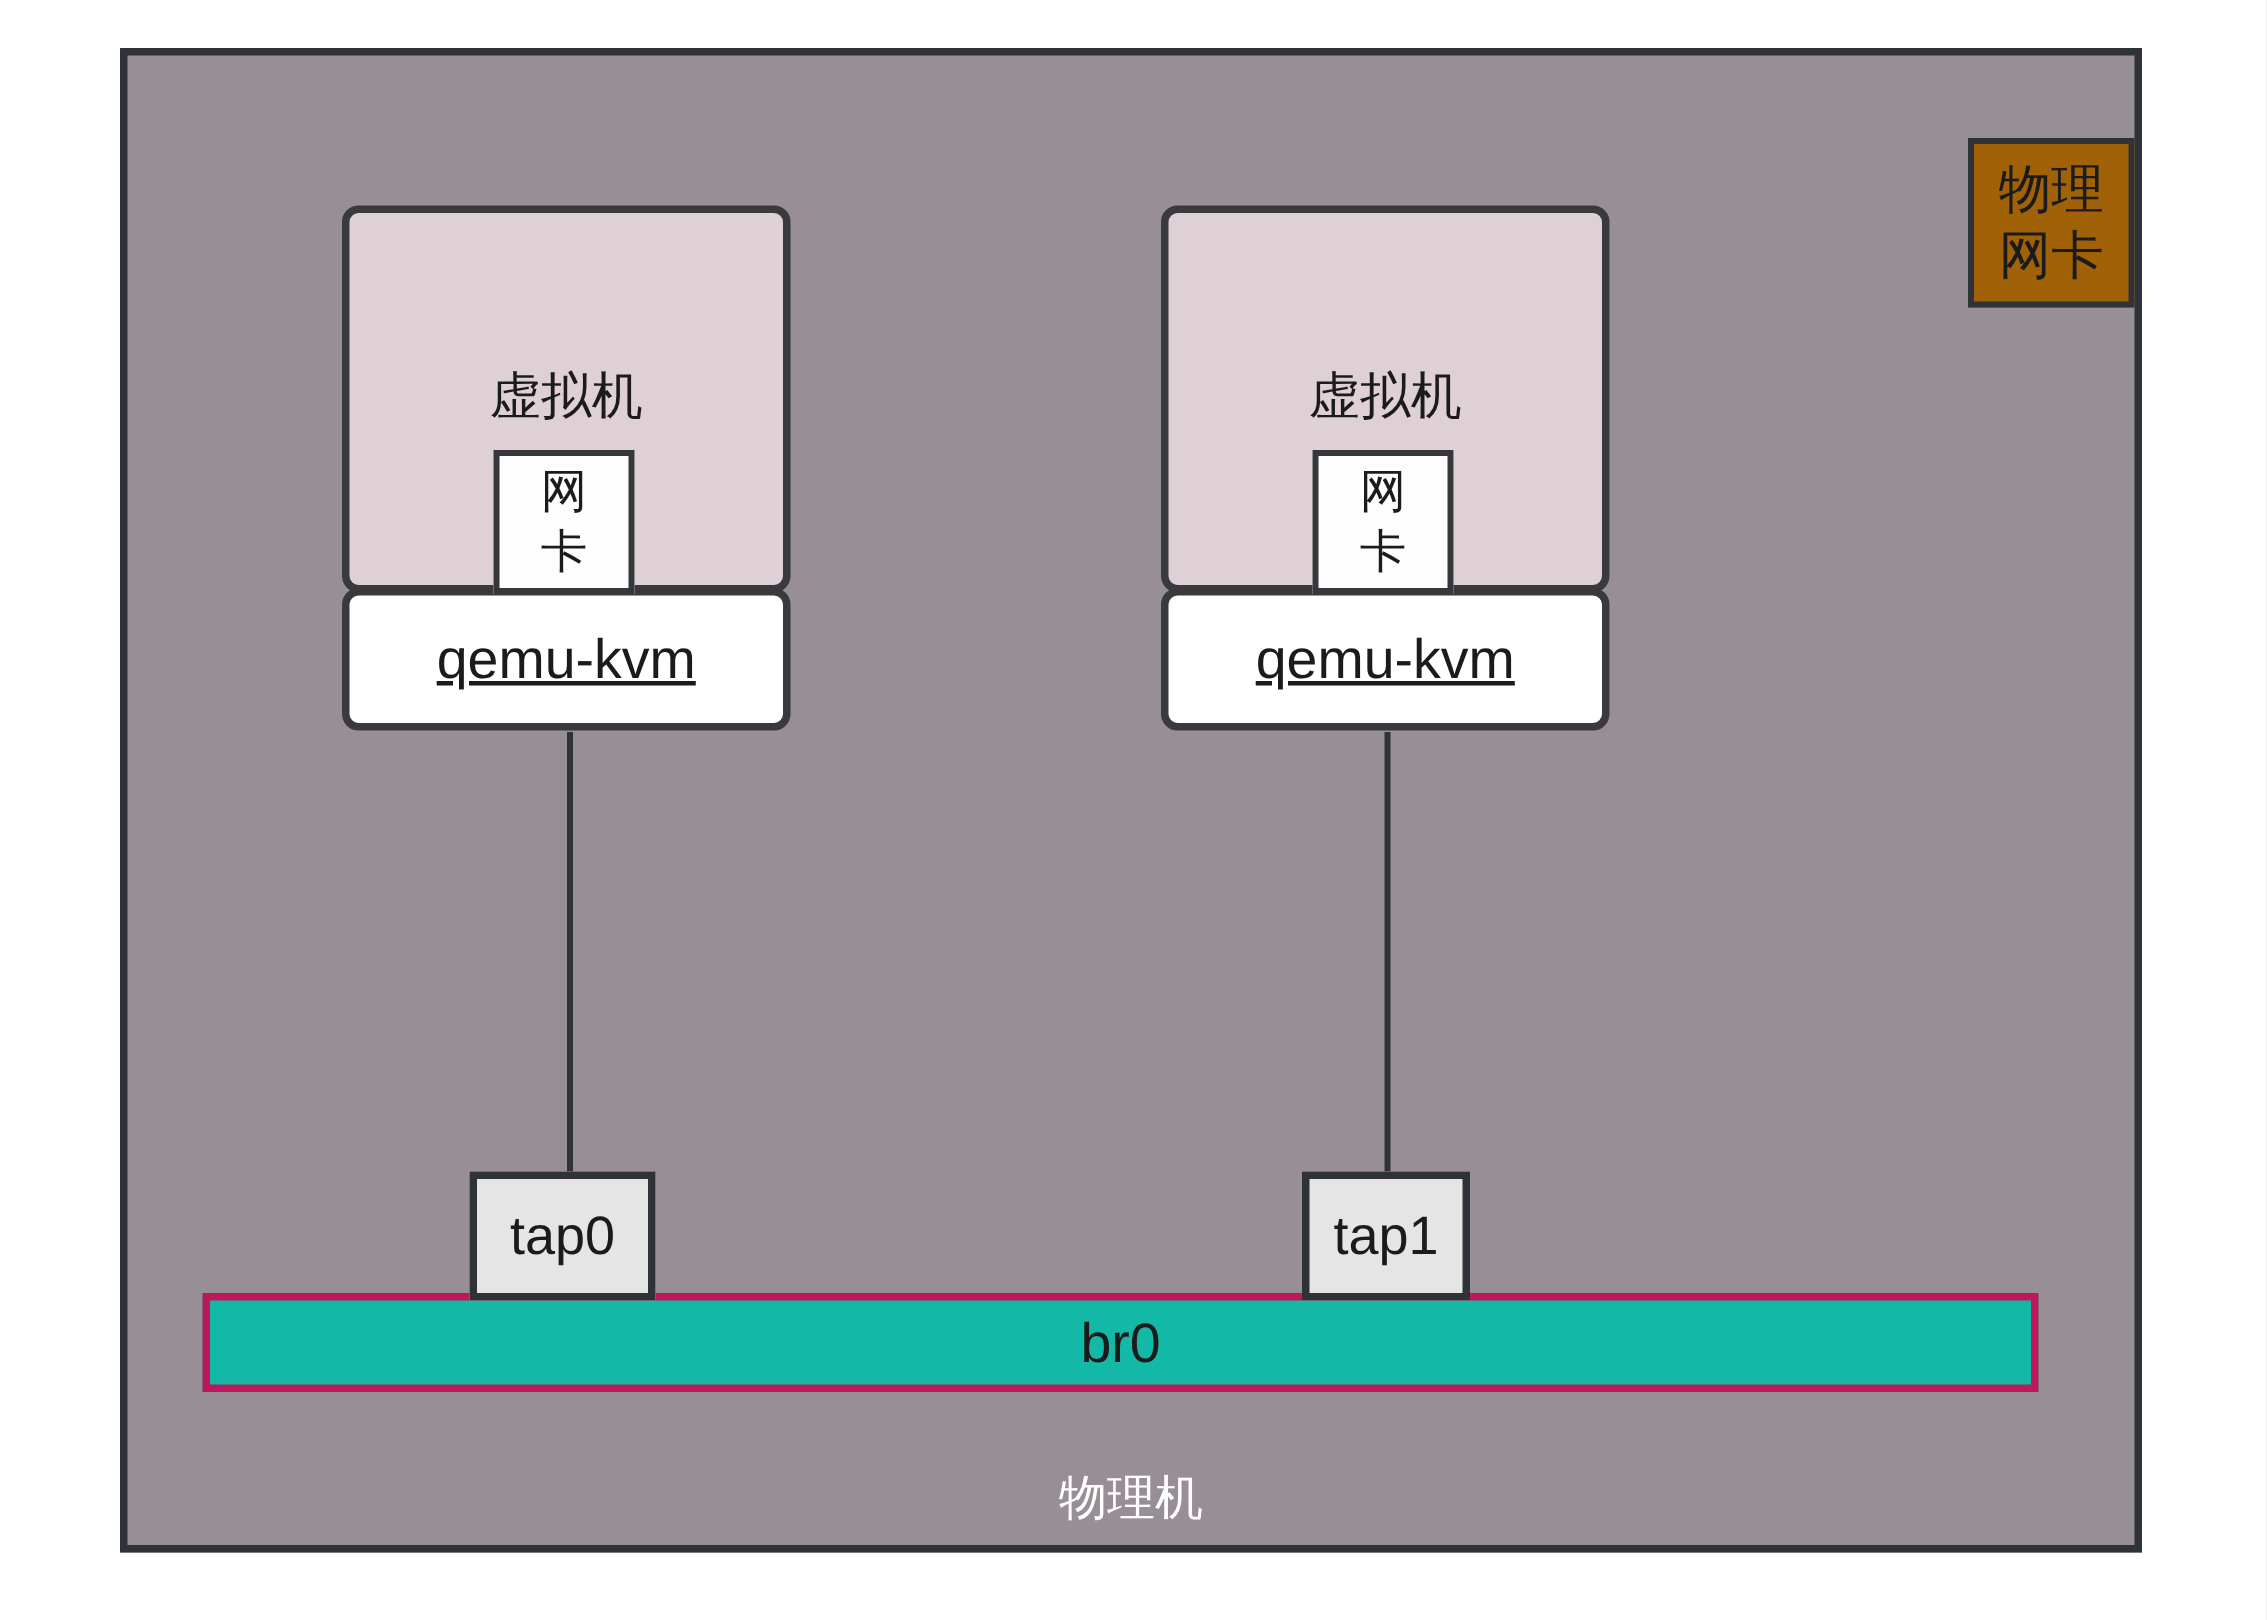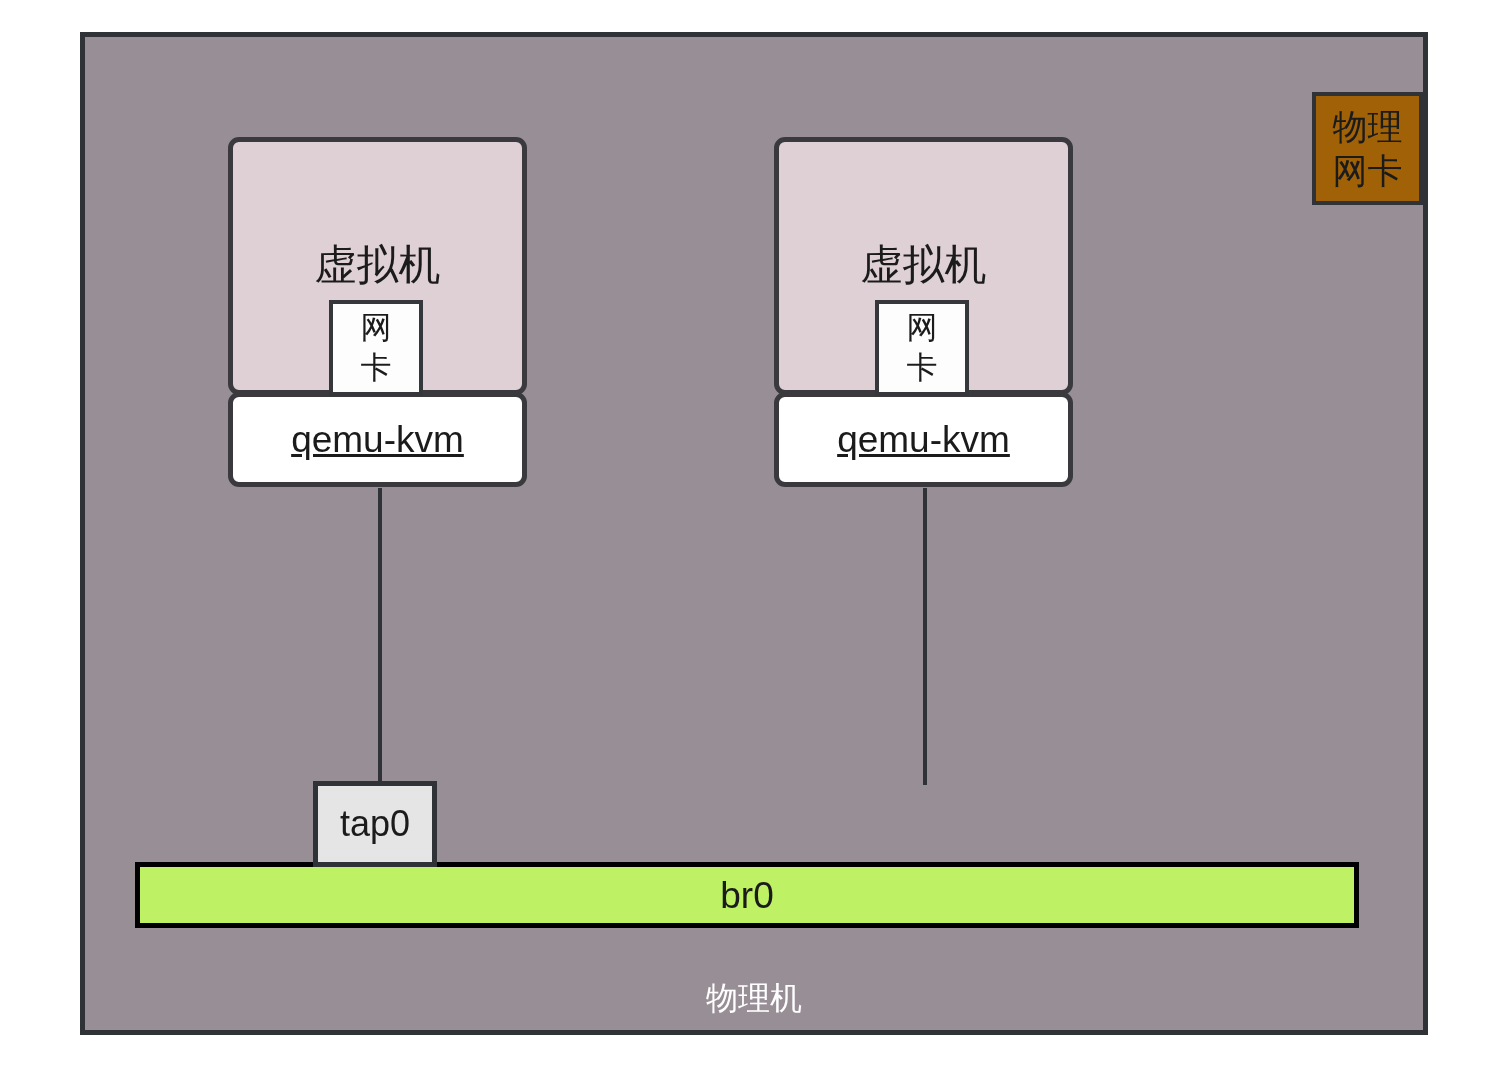--- a/index.html
+++ b/index.html
@@ -79,21 +79,21 @@
     background: #ded0d5;
     border: 5px solid #3a3a3e;
     border-radius: 11px;
   }
   .vm-label {
     position: absolute;
     left: 0;
     top: 107px;
     width: 299px;
     text-align: center;
-    font-size: 42px;
+    font-size: 34px;
     line-height: 41px;
     color: #1b1b1b;
     white-space: nowrap;
   }
 
   
   .vm-nic-box {
     position: absolute;
     left: 101px;
     top: 163px;
@@ -179,22 +179,22 @@
   }
 
   
   .bridge-bar {
     position: absolute;
     left: 50px;
     top: 825px;
     width: 1224px;
     height: 66px;
     box-sizing: border-box;
-    background: #bef264;
-    border: 5px solid #000000;
+    background: #14b8a6;
+    border: 5px solid #be185d;
     display: flex;
     align-items: center;
     justify-content: center;
     z-index: 1;
   }
   .bridge-bar .bridge-label {
     font-size: 37px;
     line-height: 37px;
     color: #1b1b1b;
     white-space: nowrap;
@@ -249,20 +249,23 @@
         <span class="qemu-label">qemu-kvm</span>
       </div>
     </div>
 
     <div class="connector connector-tap0"></div>
     <div class="connector connector-tap1"></div>
 
     <div class="tap-box tap-0">
       <span class="tap-label">tap0</span>
     </div>
+    <div class="tap-box tap-1">
+      <span class="tap-label">tap1</span>
+    </div>
 
     <div class="bridge-bar">
       <span class="bridge-label">br0</span>
     </div>
 
     <div class="host-label">物理机</div>
 
   </div>
 </div>
 

